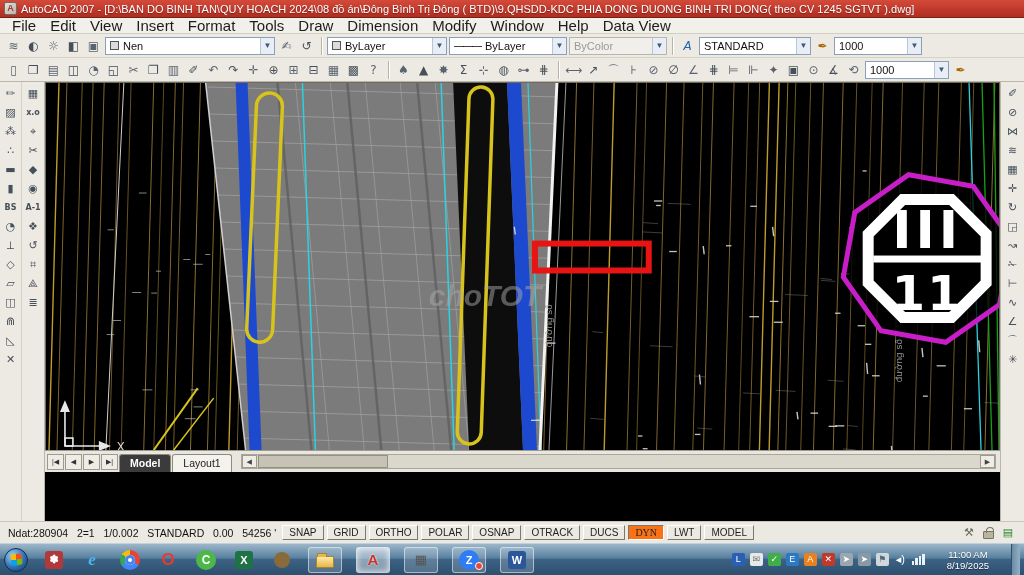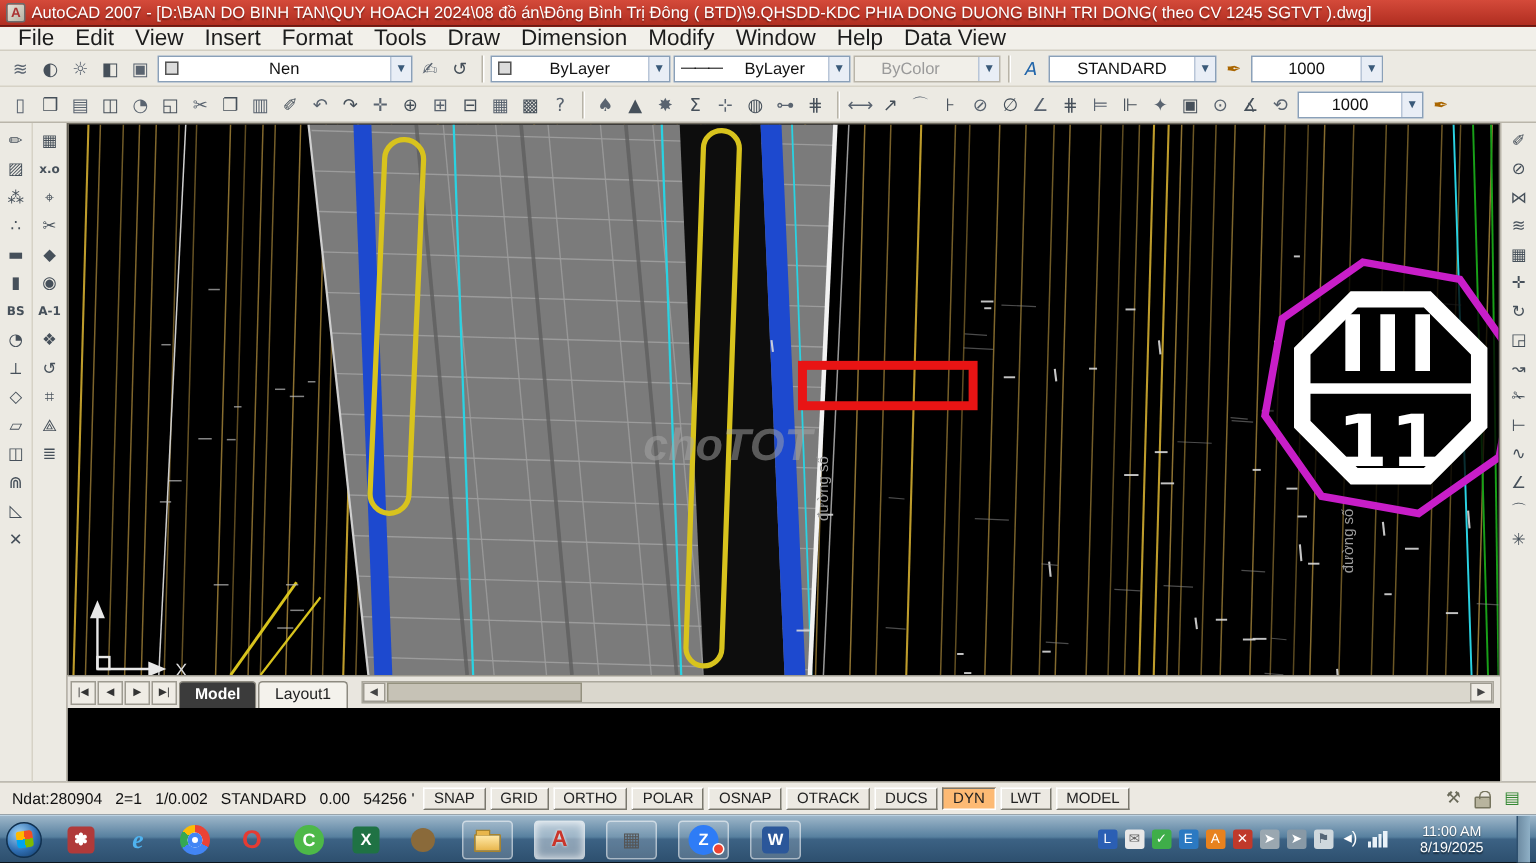--- a/index.html
+++ b/index.html
@@ -24,21 +24,21 @@
   
   .toolbar { background:#eceae3; display:flex; align-items:center; gap:2px; padding:0 4px; }
   #tb1 { height:24px; border-bottom:1px solid #d6d2c6; }
   #tb2 { height:24px; border-bottom:1px solid #b9b5aa; }
   .tbtn { width:19px; height:19px; font:12px/18px "DejaVu Sans",sans-serif; text-align:center;
     color:#46505a; border:1px solid transparent; border-radius:2px; }
   .tbtn:nth-child(odd){ color:#5a6470; }
   .tsep { width:1px; height:18px; background:#b8b4a8; margin:0 3px; box-shadow:1px 0 0 #fff; }
   .combo { display:flex; align-items:center; background:#fff; border:1px solid #8aa0b8;
     height:18px; font-size:11px; color:#111; padding-left:4px; gap:4px; }
-  .combo .val { flex:1; white-space:nowrap; overflow:hidden;text-align:center; }
+  .combo .val { flex:1; white-space:nowrap; overflow:hidden; }
   .combo .arrow { width:14px; align-self:stretch; background:#e9eef6; border-left:1px solid #b9c6d8;
     font-size:8px; line-height:16px; text-align:center; color:#3a5a7a; }
   .combo.disabled { background:#f1efe9; color:#9a9a9a; border-color:#b9b5aa;gap:12px; }
   .chip { width:9px; height:9px; background:#dcdcdc; border:1px solid #555; }
   .dash { letter-spacing:-1px; color:#000; font-size:10px; }
 
   
   #main { flex:1; display:flex; min-height:0; }
   .side-tools { background:#eceae3; display:flex; }
   #left-tools { width:45px; border-right:1px solid #b9b5aa; }
@@ -77,21 +77,21 @@
   #cmd-line { height:16px; font:11.5px/15px "DejaVu Sans Mono",monospace; color:#000; padding:0 4px; }
 
   
   #status { height:22px; background:#ece9e2; display:flex; align-items:center; padding:0 8px;
     gap:6px; border-top:1px solid #c9c5ba; font-size:10.5px; color:#111; }
   #status .info { white-space:pre; }
   #status .coords { background:#f6f4ef; border:1px solid; border-color:#8a887e #fff #fff #8a887e;
     padding:1px 8px; min-width:215px; }
   .stoggle { font-size:10px; padding:1px 6px; background:#ece9e2; border:1px solid;
     border-color:#fff #7a786e #7a786e #fff; color:#222; }
-  .stoggle.pressed { border-color:#7a786e #fff #fff #7a786e; background:#fdba74; }
+  .stoggle.pressed { border-color:#7a786e #fff #fff #7a786e; background:#f97316;font-family:Liberation Serif, serif; }
   #status .spacer { flex:1; }
   .sicon { width:16px; height:16px; font-size:11px; line-height:15px; text-align:center; color:#6a6a5a; }
   .lock { width:11px; height:8px; background:#b8b49e; border:1px solid #77755f; border-radius:1px;
     position:relative; margin-top:5px; }
   .lock:before { content:""; position:absolute; top:-5px; left:1.5px; width:6px; height:5px;
     border:1.5px solid #77755f; border-bottom:none; border-radius:4px 4px 0 0; }
 
   
   #taskbar { height:32px; background:linear-gradient(#9db6c9,#57809f 45%,#3c6284 50%,#2d4f6e);
     display:flex; align-items:center; padding:0 4px; gap:14px; border-top:1px solid #bcd2e2; }

